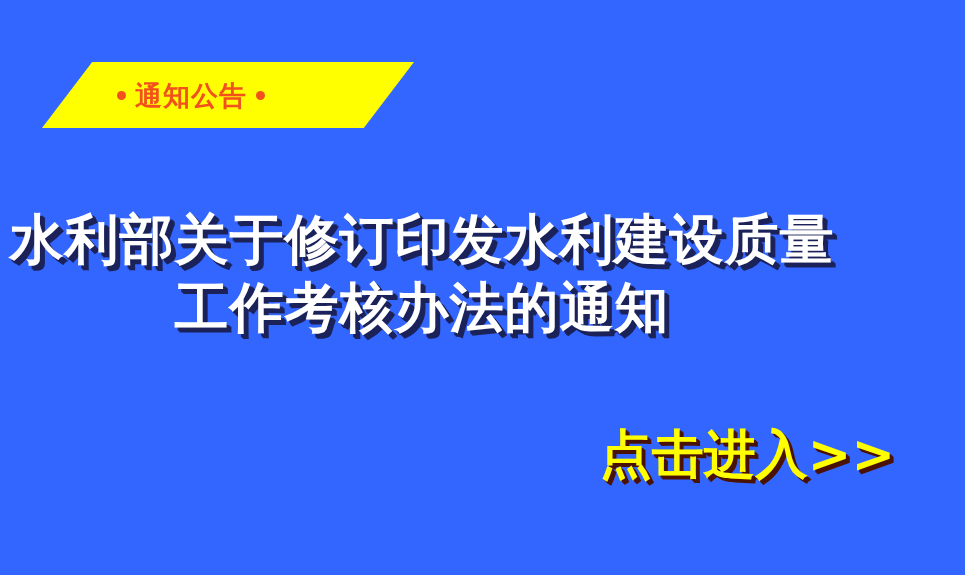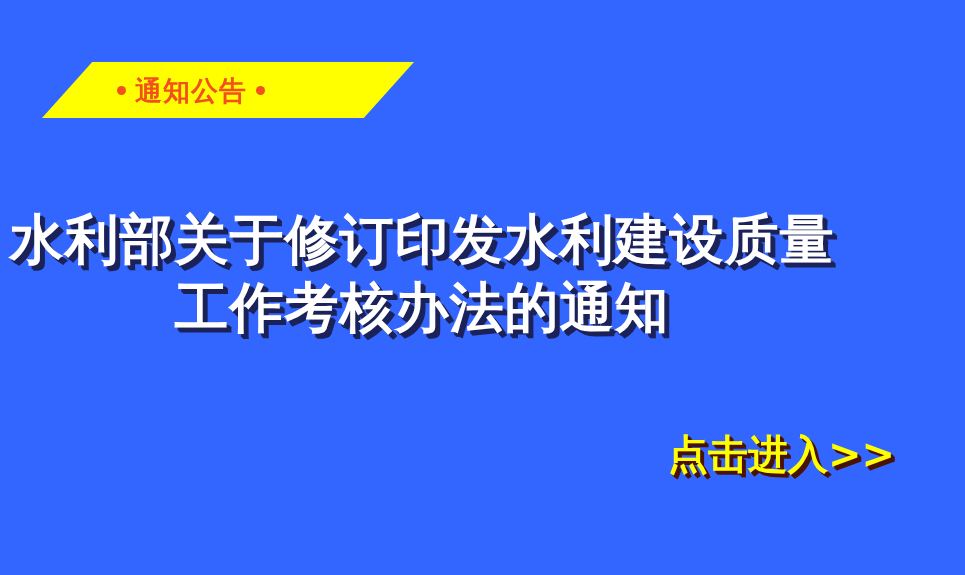--- a/index.html
+++ b/index.html
@@ -21,21 +21,21 @@
     background: #3366ff;
     overflow: hidden;
   }
 
   
   .ribbon {
     position: absolute;
     left: 42px;
     top: 62px;
     width: 372px;
-    height: 56px;
+    height: 66px;
   }
   .ribbon-shape {
     position: absolute;
     left: 0;
     top: 0;
     width: 100%;
     height: 100%;
     background: #ffff00;
     -webkit-clip-path: polygon(13.5% 0%, 100% 0%, 86.5% 100%, 0% 100%);
     clip-path: polygon(13.5% 0%, 100% 0%, 86.5% 100%, 0% 100%);
@@ -100,21 +100,21 @@
     left: 0;
     top: 430px;
     width: 965px;
     text-align: right;
     padding-right: 70px;
     box-sizing: border-box;
   }
   .enter-link {
     display: inline-block;
     color: #ffff00;
-    font-size: 40px;
+    font-size: 52px;
     font-weight: bold;
     line-height: 48px;
     letter-spacing: 0px;
     white-space: nowrap;
     cursor: pointer;
     text-decoration: none;
     text-shadow:
        4px 4px 0 #4a1205,
        3px 3px 0 #4a1205,
        2px 2px 0 #571608;

